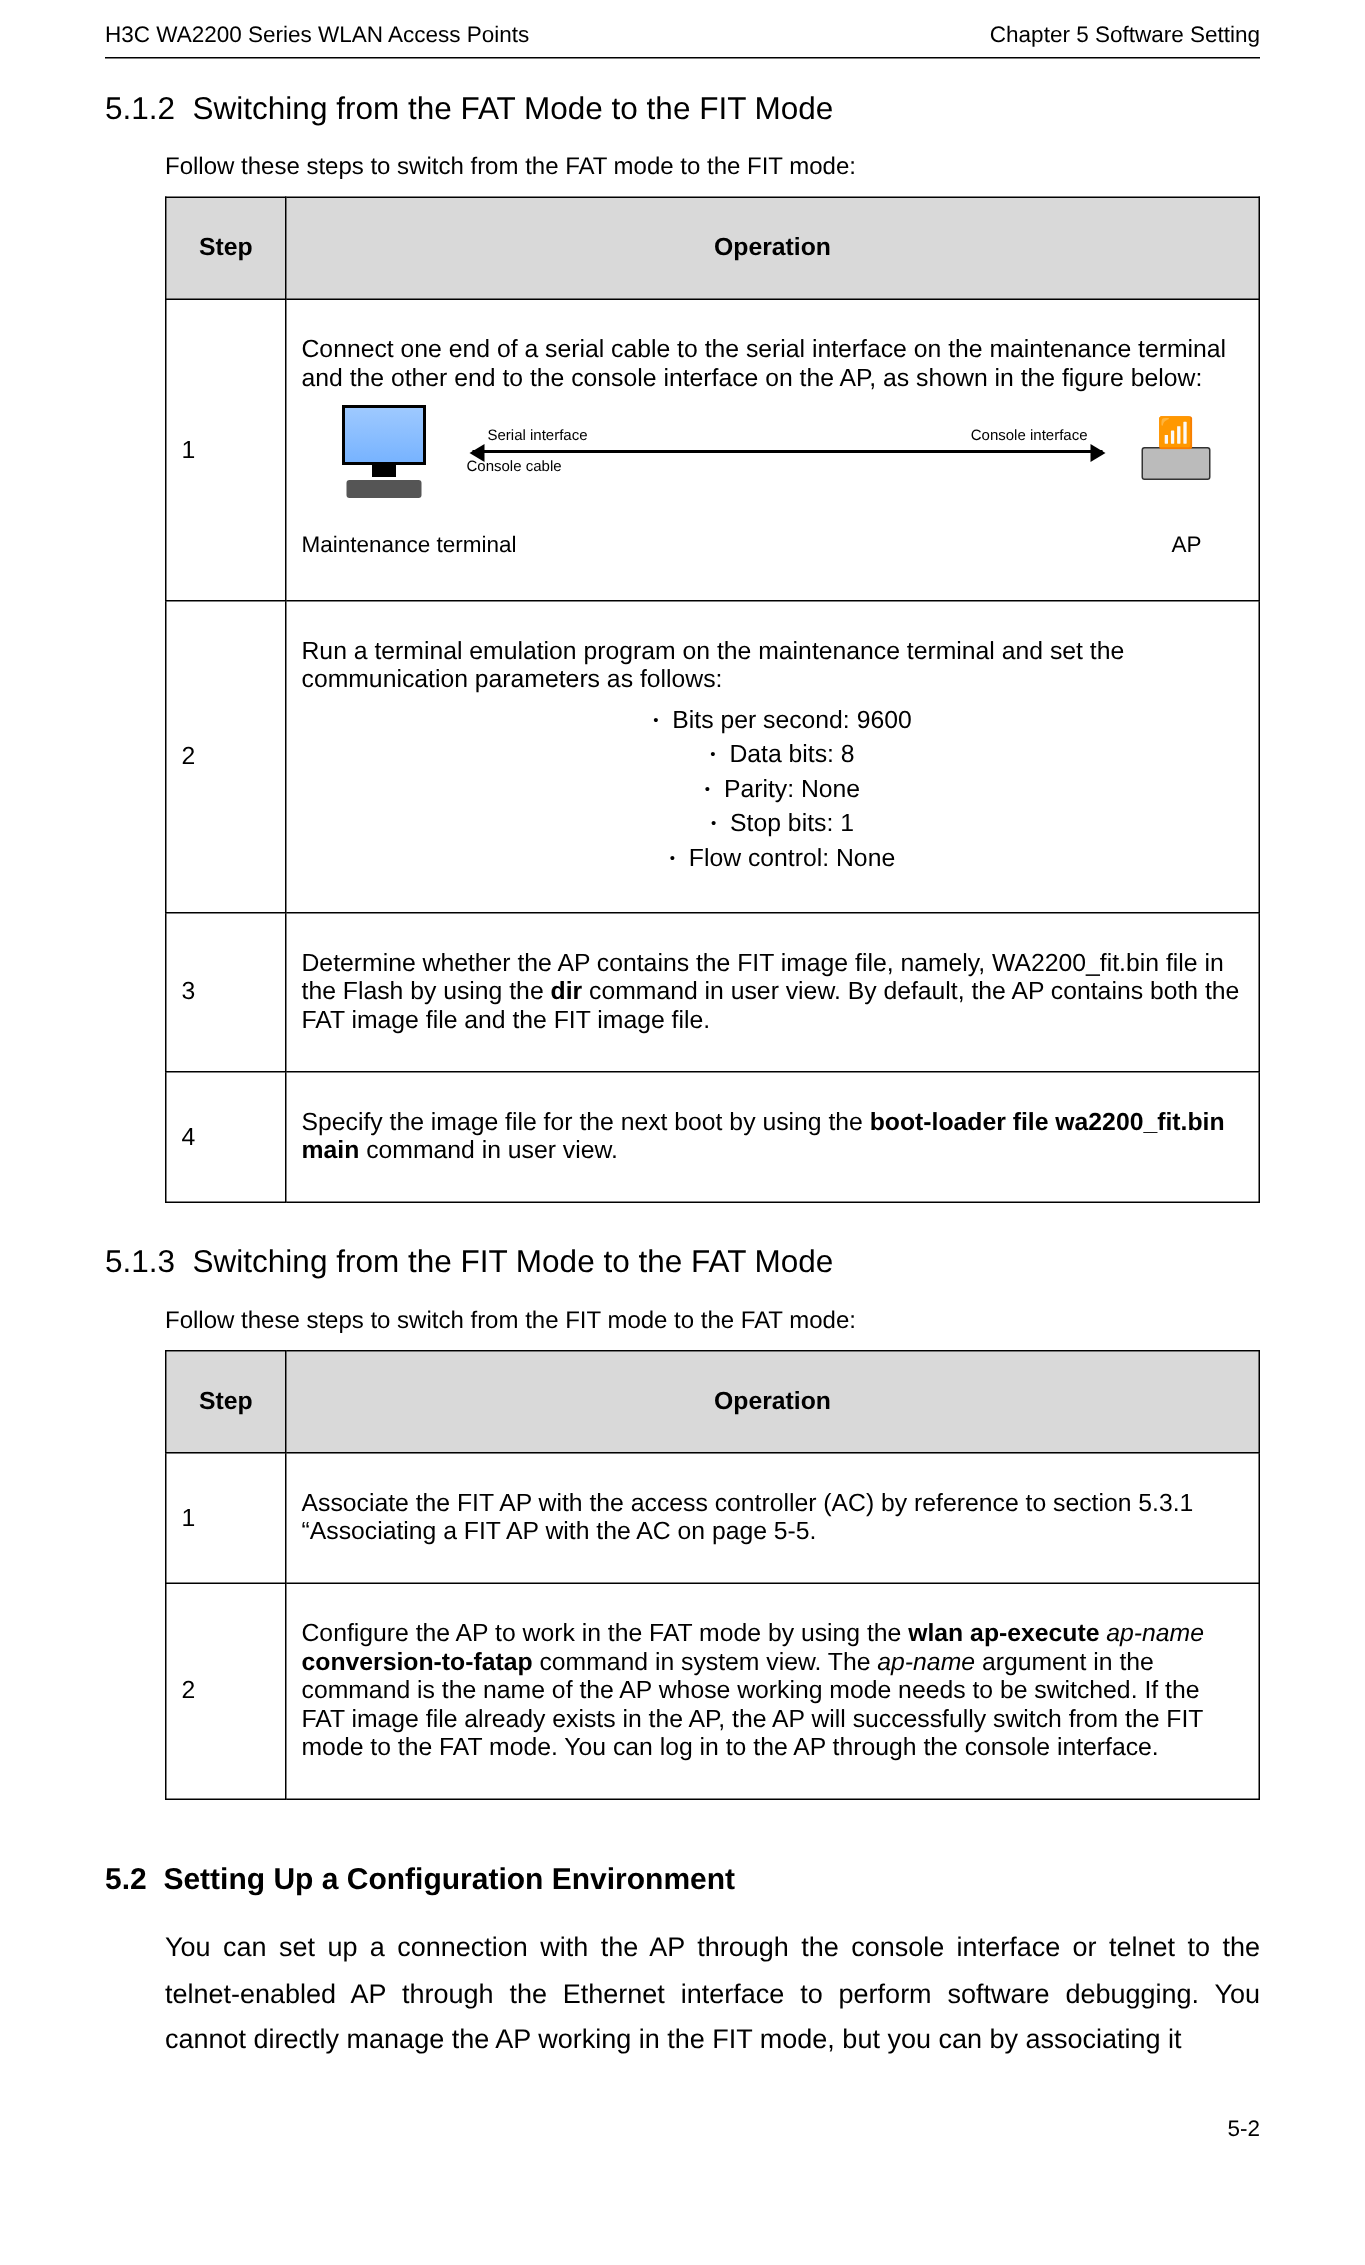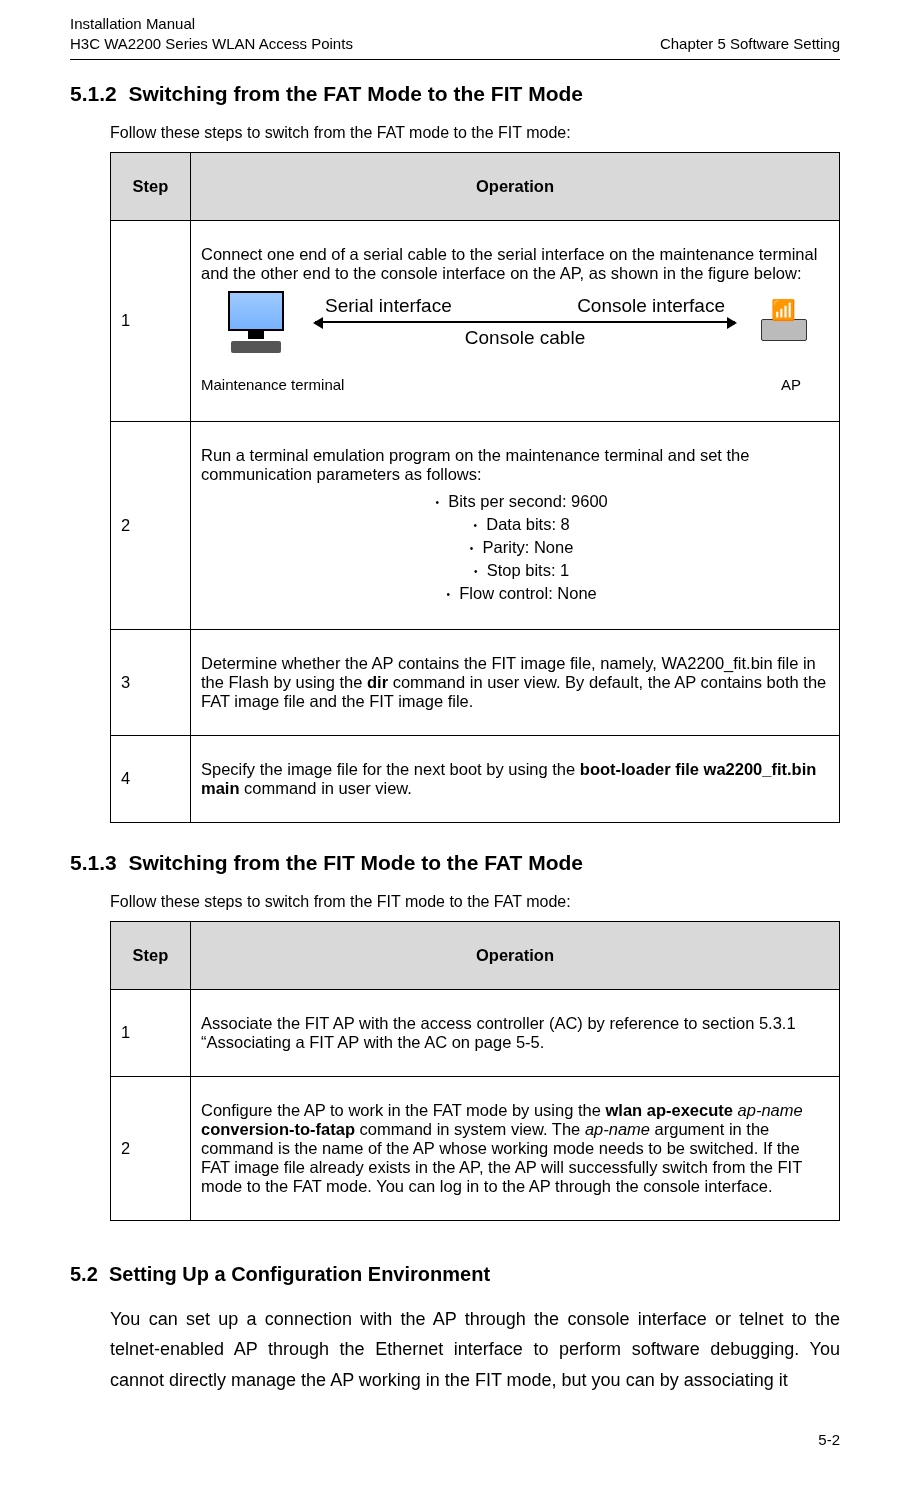--- a/index.html
+++ b/index.html
@@ -1,61 +1,60 @@
 <!DOCTYPE html>
 <html><head>
 <meta charset="utf-8">
 <style>
   * { box-sizing: border-box; margin: 0; padding: 0; }
   html, body { width: 910px; background: #fff; font-family: Arial, Helvetica, sans-serif; color: #000; }
   .page { width: 910px; padding: 14px 70px 30px 70px; }
   .hdr       { display: flex; justify-content: space-between; font-size: 15px; line-height: 1.35; }
   .hdr-rule  { border: none; border-top: 1px solid #000; margin: 4px 0 22px 0; }
-  .h512, .h513 { font-size: 21px; font-weight: bold; margin: 10px 0 18px 0; }
+  .h512, .h513 { font-size: 21px; font-weight: normal; margin: 10px 0 18px 0; }
   .h52       { font-size: 20px; font-weight: bold; margin: 42px 0 18px 0; }
   .intro     { font-size: 16px; margin: 16px 0 10px 40px; }
   .body-p    { font-size: 18px; margin: 0 0 0 40px; line-height: 1.7; text-align: justify; }
 
   table.steps { border-collapse: collapse; width: 100%; margin: 0 0 28px 40px; width: calc(100% - 40px); font-size: 16.5px; }
   table.steps th, table.steps td { border: 1px solid #000; padding: 24px 10px; vertical-align: top; text-align: left; }
   table.steps th { background: #d9d9d9; font-weight: bold; text-align: center; }
   table.steps th.step-col { width: 80px; }
   table.steps td.step-no { vertical-align: middle; }
 
   ul.params  { list-style: none; padding: 0; margin: 6px 0 0 0; }
   ul.params li { padding: 2px 0; text-align: center; }
   ul.params li::before { content: "\2022"; display: inline-block; width: 22px; margin-left: 4px; font-size: 10px; vertical-align: middle; }
 
   .dia       { width: 100%; margin: 8px 0 4px 0; }
   .dia-row   { display: flex; align-items: center; }
   .dia .term { width: 110px; text-align: center; font-size: 14.5px; }
   .dia .term .monitor { width: 56px; height: 40px; border: 2px solid #000; margin: 0 auto; background: linear-gradient(#9ec9ff,#77b3ff); }
   .dia .term .stand   { width: 16px; height: 8px; background: #000; margin: 0 auto; }
   .dia .term .kb      { width: 50px; height: 12px; background: #555; margin: 2px auto 0; border-radius: 2px; }
-  .dia .mid   { flex: 1; text-align: center; font-size: 19px; }
+  .dia .mid   { flex: 1; font-size: 10px; }
   .dia .mid .labels { display:flex; justify-content: space-between; padding: 0 14px; }
   .dia .mid .line   { height: 0; border-top: 2px solid #000; margin: 4px 4px; position: relative; }
   .dia .mid .line::before { content:""; position:absolute; left:-2px; top:-6px; width:0;height:0;border-top:6px solid transparent;border-bottom:6px solid transparent;border-right:10px solid #000;}
   .dia .mid .line::after  { content:""; position:absolute; right:-2px; top:-6px; width:0;height:0;border-top:6px solid transparent;border-bottom:6px solid transparent;border-left:10px solid #000;}
   .dia .mid .cable  { margin-top: 2px; }
   .dia .ap    { width: 90px; text-align: center; font-size: 15px; }
   .dia .ap .waves { font-size: 20px; line-height: 0.7; }
   .dia .ap .box   { width: 46px; height: 22px; background:#bbb; border:1px solid #333; margin: 2px auto 0; border-radius:2px;}
   .dia .cap-row { display:flex; justify-content: space-between; font-size: 15px; margin-top: 23px; padding: 0 2px 0 0; }
 
   .ftr { text-align:right; font-size:15px; margin-top: 36px; }
 </style>
 </head>
 <body>
 
 <div class="page">
 
   <div class="hdr">
     <div>
-      <div>Installation Manual</div>
       <div>H3C WA2200 Series WLAN Access Points</div>
     </div>
     <div style="align-self:flex-end;">Chapter 5  Software Setting</div>
   </div>
   <hr class="hdr-rule">
 
   <h2 class="h512">
     <span>5.1.2</span>&nbsp;
     <span>Switching from the FAT Mode to the FIT Mode</span>
   </h2>

